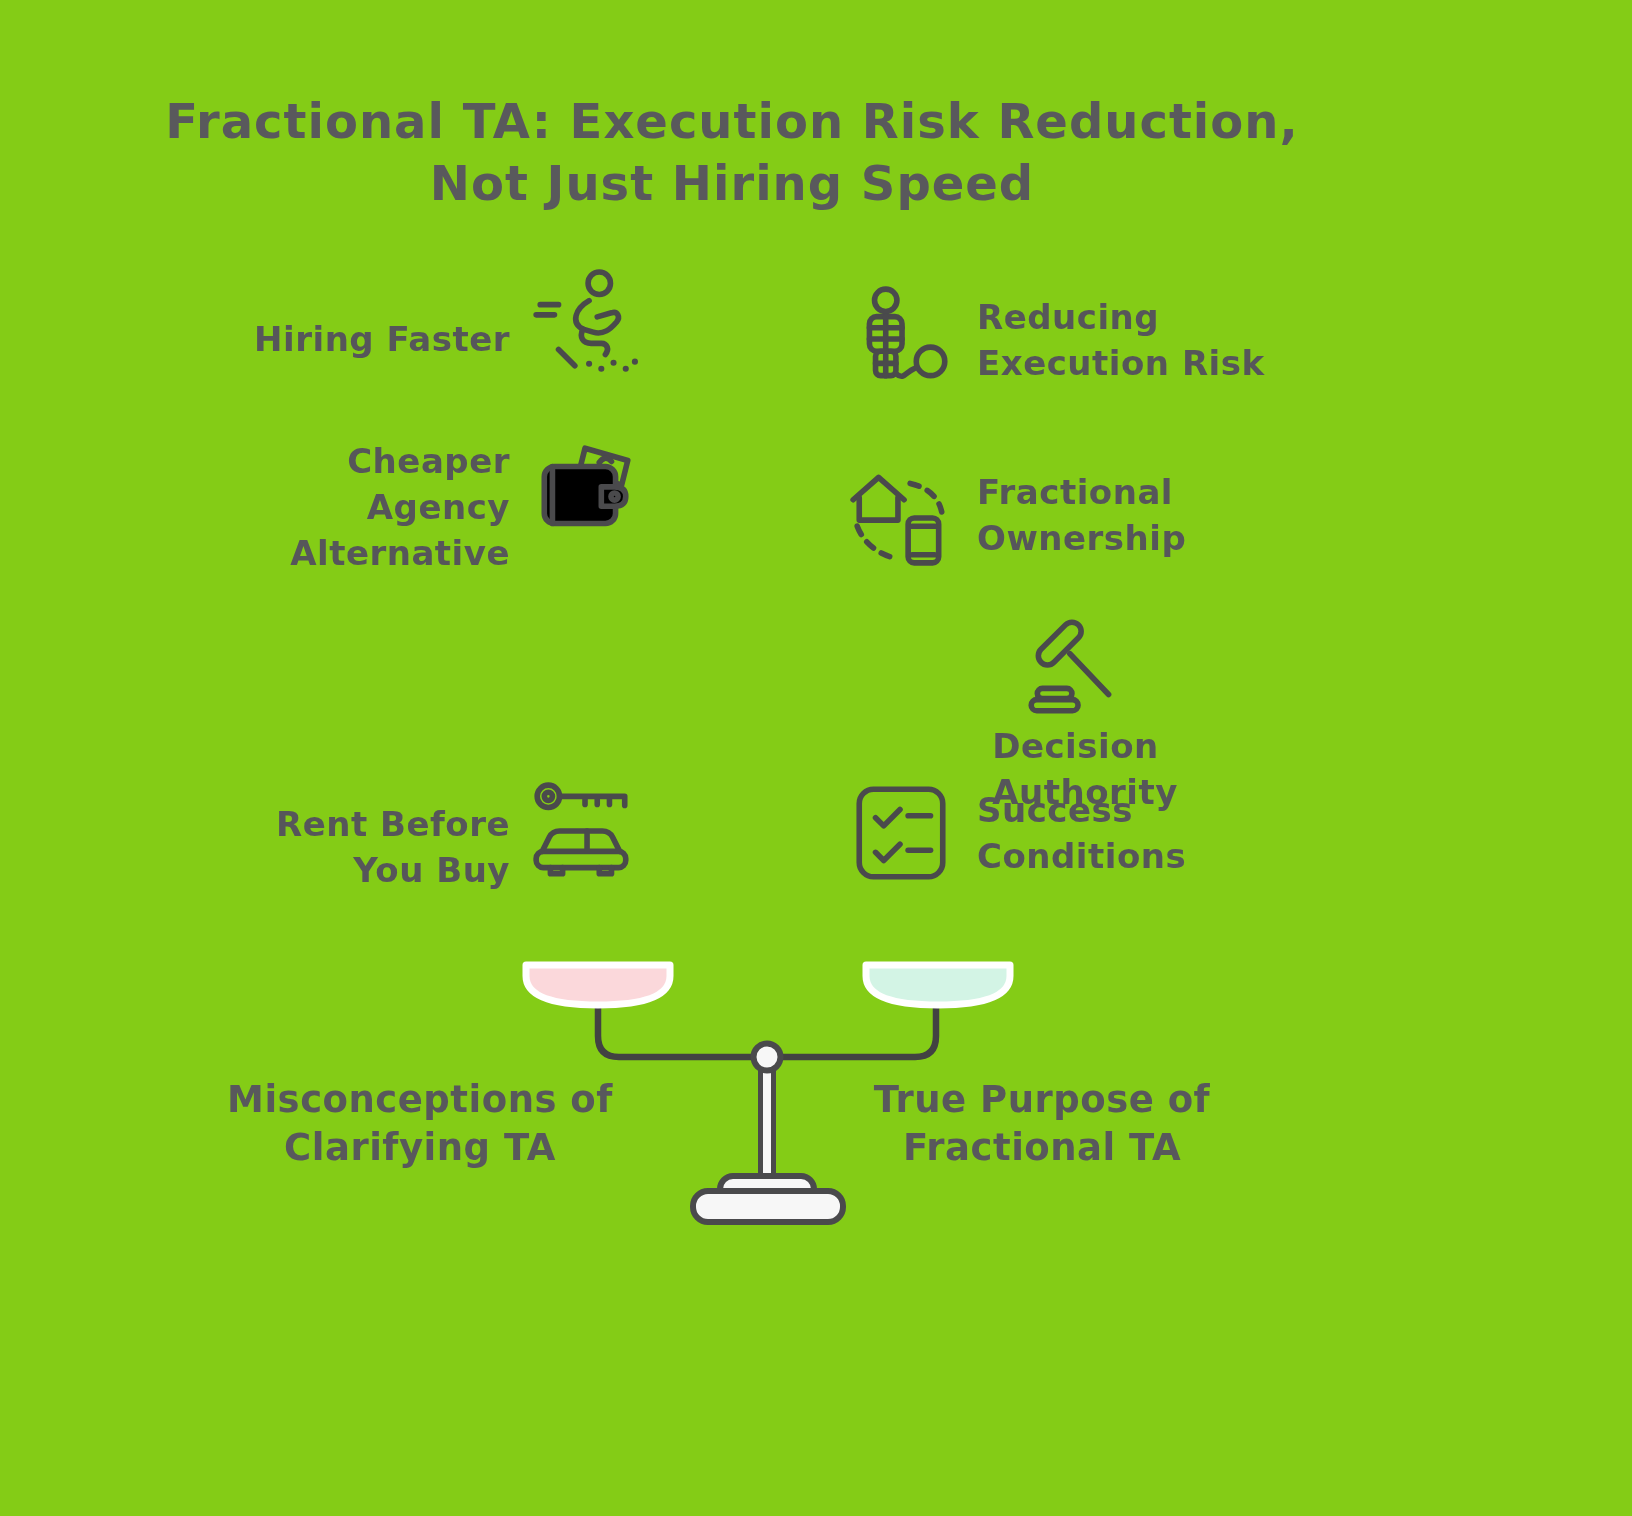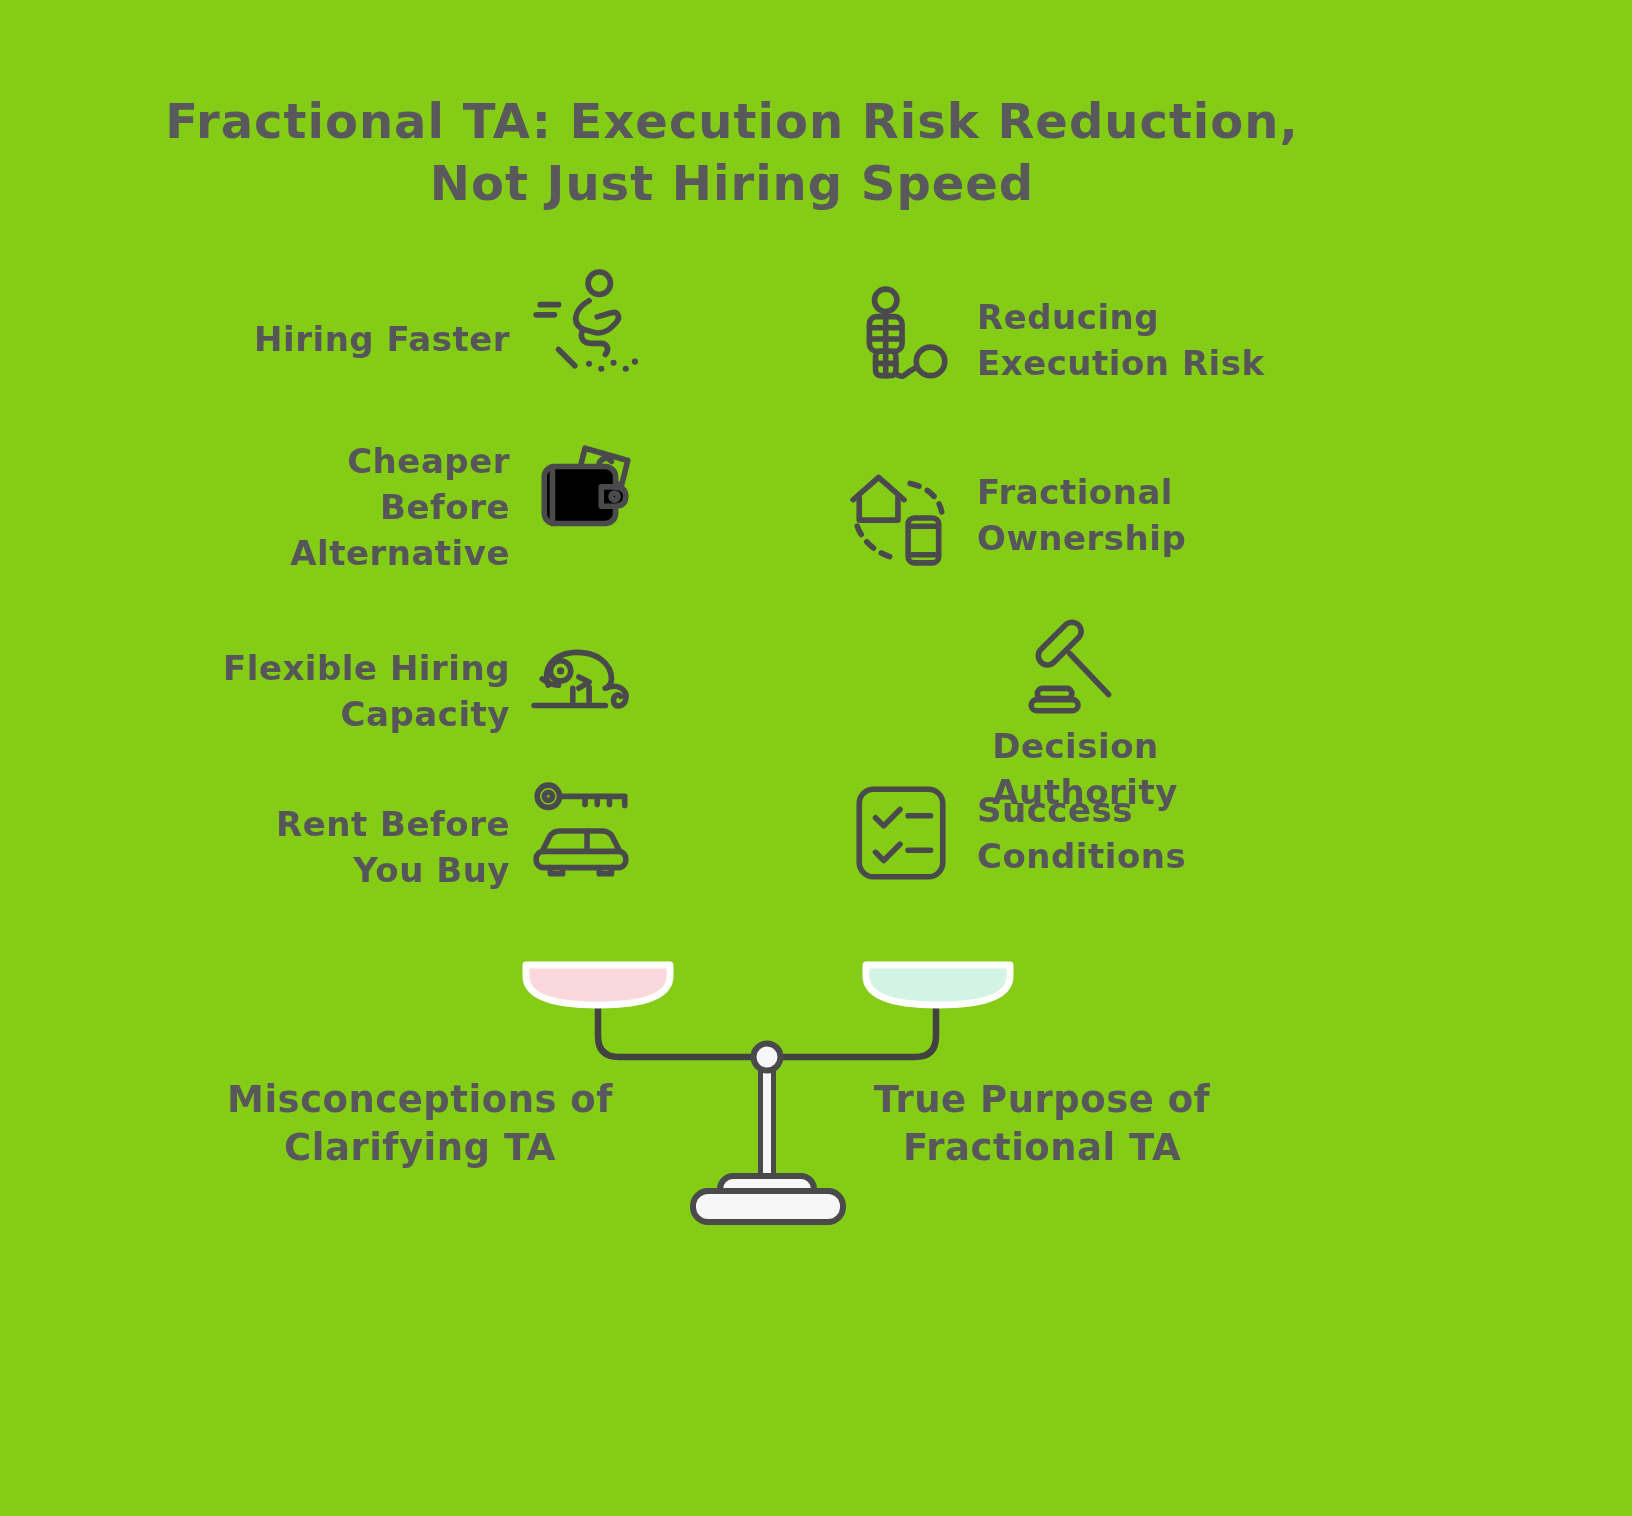--- a/index.html
+++ b/index.html
@@ -63,50 +63,34 @@
         <circle class="ic-fill" cx="72" cy="99" r="3"></circle>
         <circle class="ic-fill" cx="84" cy="93" r="3"></circle>
         <circle class="ic-fill" cx="96" cy="99" r="3"></circle>
         <circle class="ic-fill" cx="105" cy="92" r="3"></circle>
       </svg>
     </div>
   </div>
 
   <div class="row left-row" style="top:432px;height:120px;">
     <div class="txt">Cheaper
-Before
+Agency
 Alternative</div>
     <div class="icon">
       <svg viewBox="0 0 110 110">
         <path class="ic" d="M56,12 L98,24 L92,48 L50,36 Z"></path>
         <path class="ic" d="M70,26 q6,-8 12,-1"></path>
         <rect class="ic ic-bg" x="16" y="30" width="70" height="56" rx="10"></rect>
         <path class="ic" d="M24,30 V86"></path>
         <path class="ic ic-bg" d="M72,50 h13 q11,0 11,9.5 q0,9.5 -11,9.5 h-13 z"></path>
         <circle class="ic" cx="85" cy="59.5" r="3.5"></circle>
       </svg>
     </div>
   </div>
 
-  <div class="row left-row" style="top:620px;height:112px;">
-    <div class="txt">Flexible Hiring
-Capacity</div>
-    <div class="icon">
-      <svg viewBox="0 0 110 110">
-        <path class="ic" d="M20,64 C14,48 24,34 44,32 C66,30 82,42 82,58 C82,62 80,65 76,67"></path>
-        <path class="ic" d="M76,67 C88,62 98,68 96,78 C94,86 84,87 84,79 C84,74 88,72 91,75"></path>
-        <path class="ic" d="M14,58 Q22,64 30,64"></path>
-        <path class="ic" d="M50,56 l10,5 l-10,6"></path>
-        <path class="ic" d="M44,67 V80 M60,66 V80"></path>
-        <circle class="ic" cx="32" cy="50" r="10"></circle>
-        <circle class="ic-fill" cx="32" cy="50" r="3.5"></circle>
-        <path class="ic" d="M6,84 H76"></path>
-      </svg>
-    </div>
-  </div>
 
   <div class="row right-row" style="top:280px;height:120px;">
     <div class="icon">
       <svg viewBox="0 0 110 110">
         <circle class="ic" cx="40" cy="16" r="11"></circle>
         <rect class="ic" x="24" y="32" width="32" height="34" rx="7"></rect>
         <path class="ic" d="M24,43 H56 M24,54 H56 M40,32 V66"></path>
         <rect class="ic" x="30" y="66" width="20" height="24" rx="5"></rect>
         <path class="ic" d="M40,66 V90 M30,78 H50"></path>
         <path class="ic" d="M50,88 C58,95 60,86 68,83"></path>

